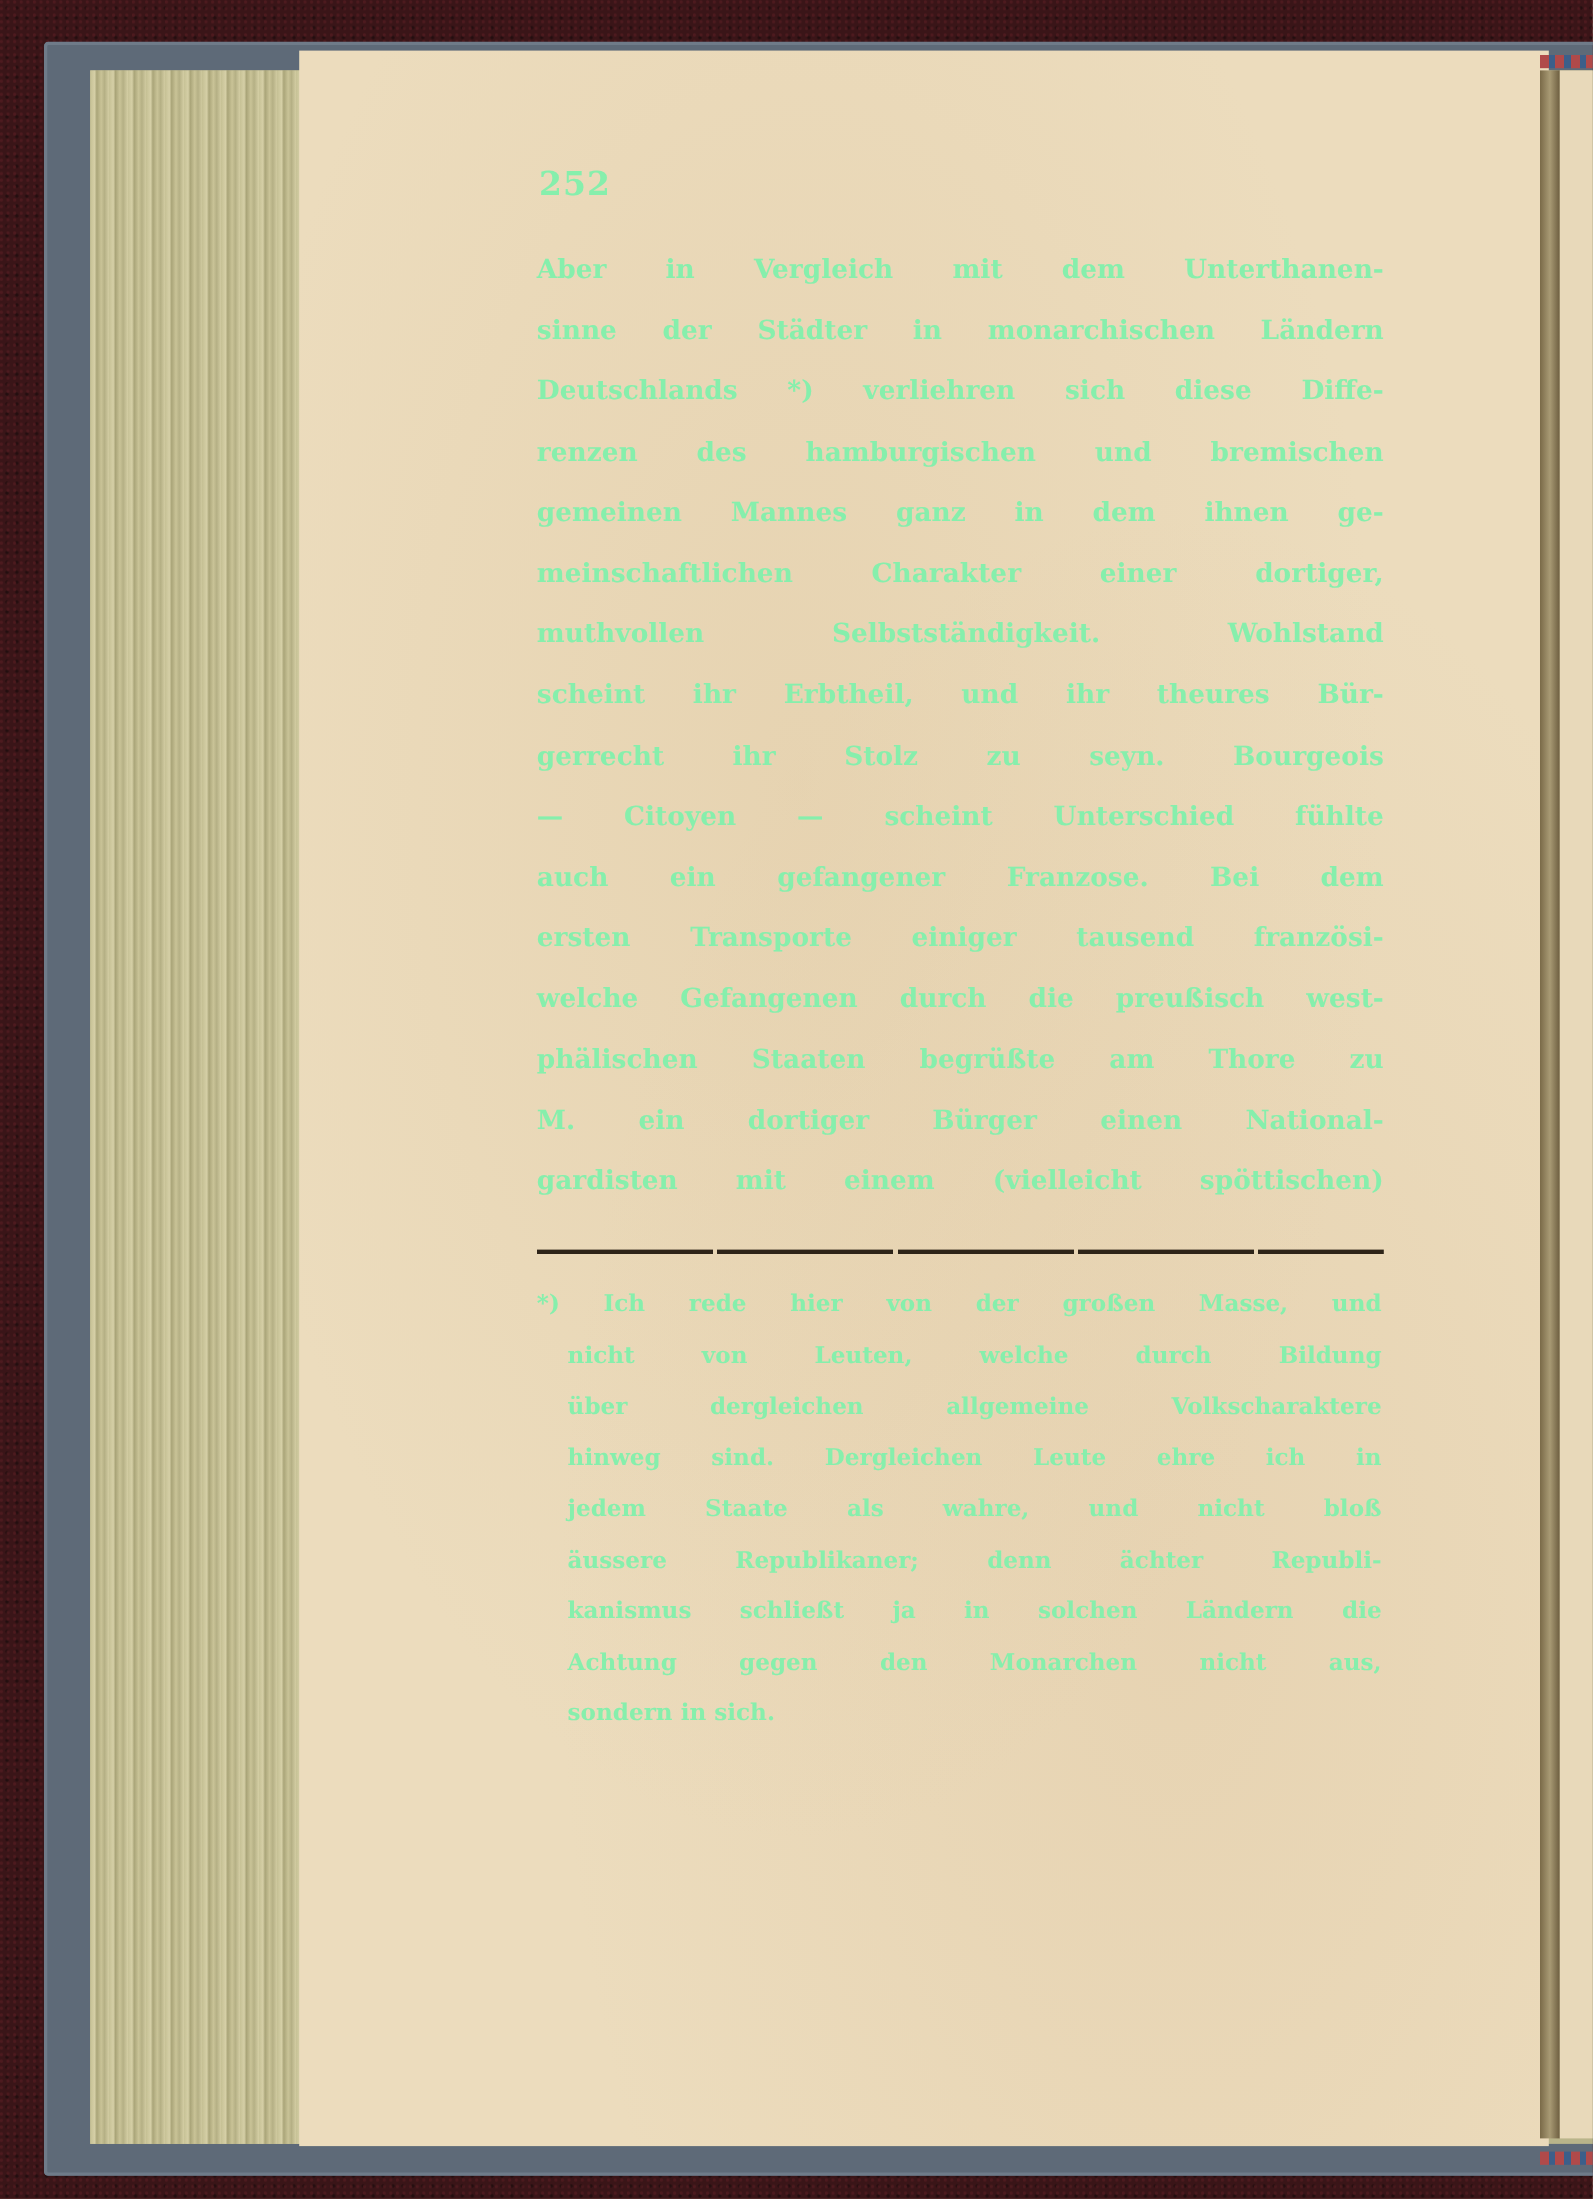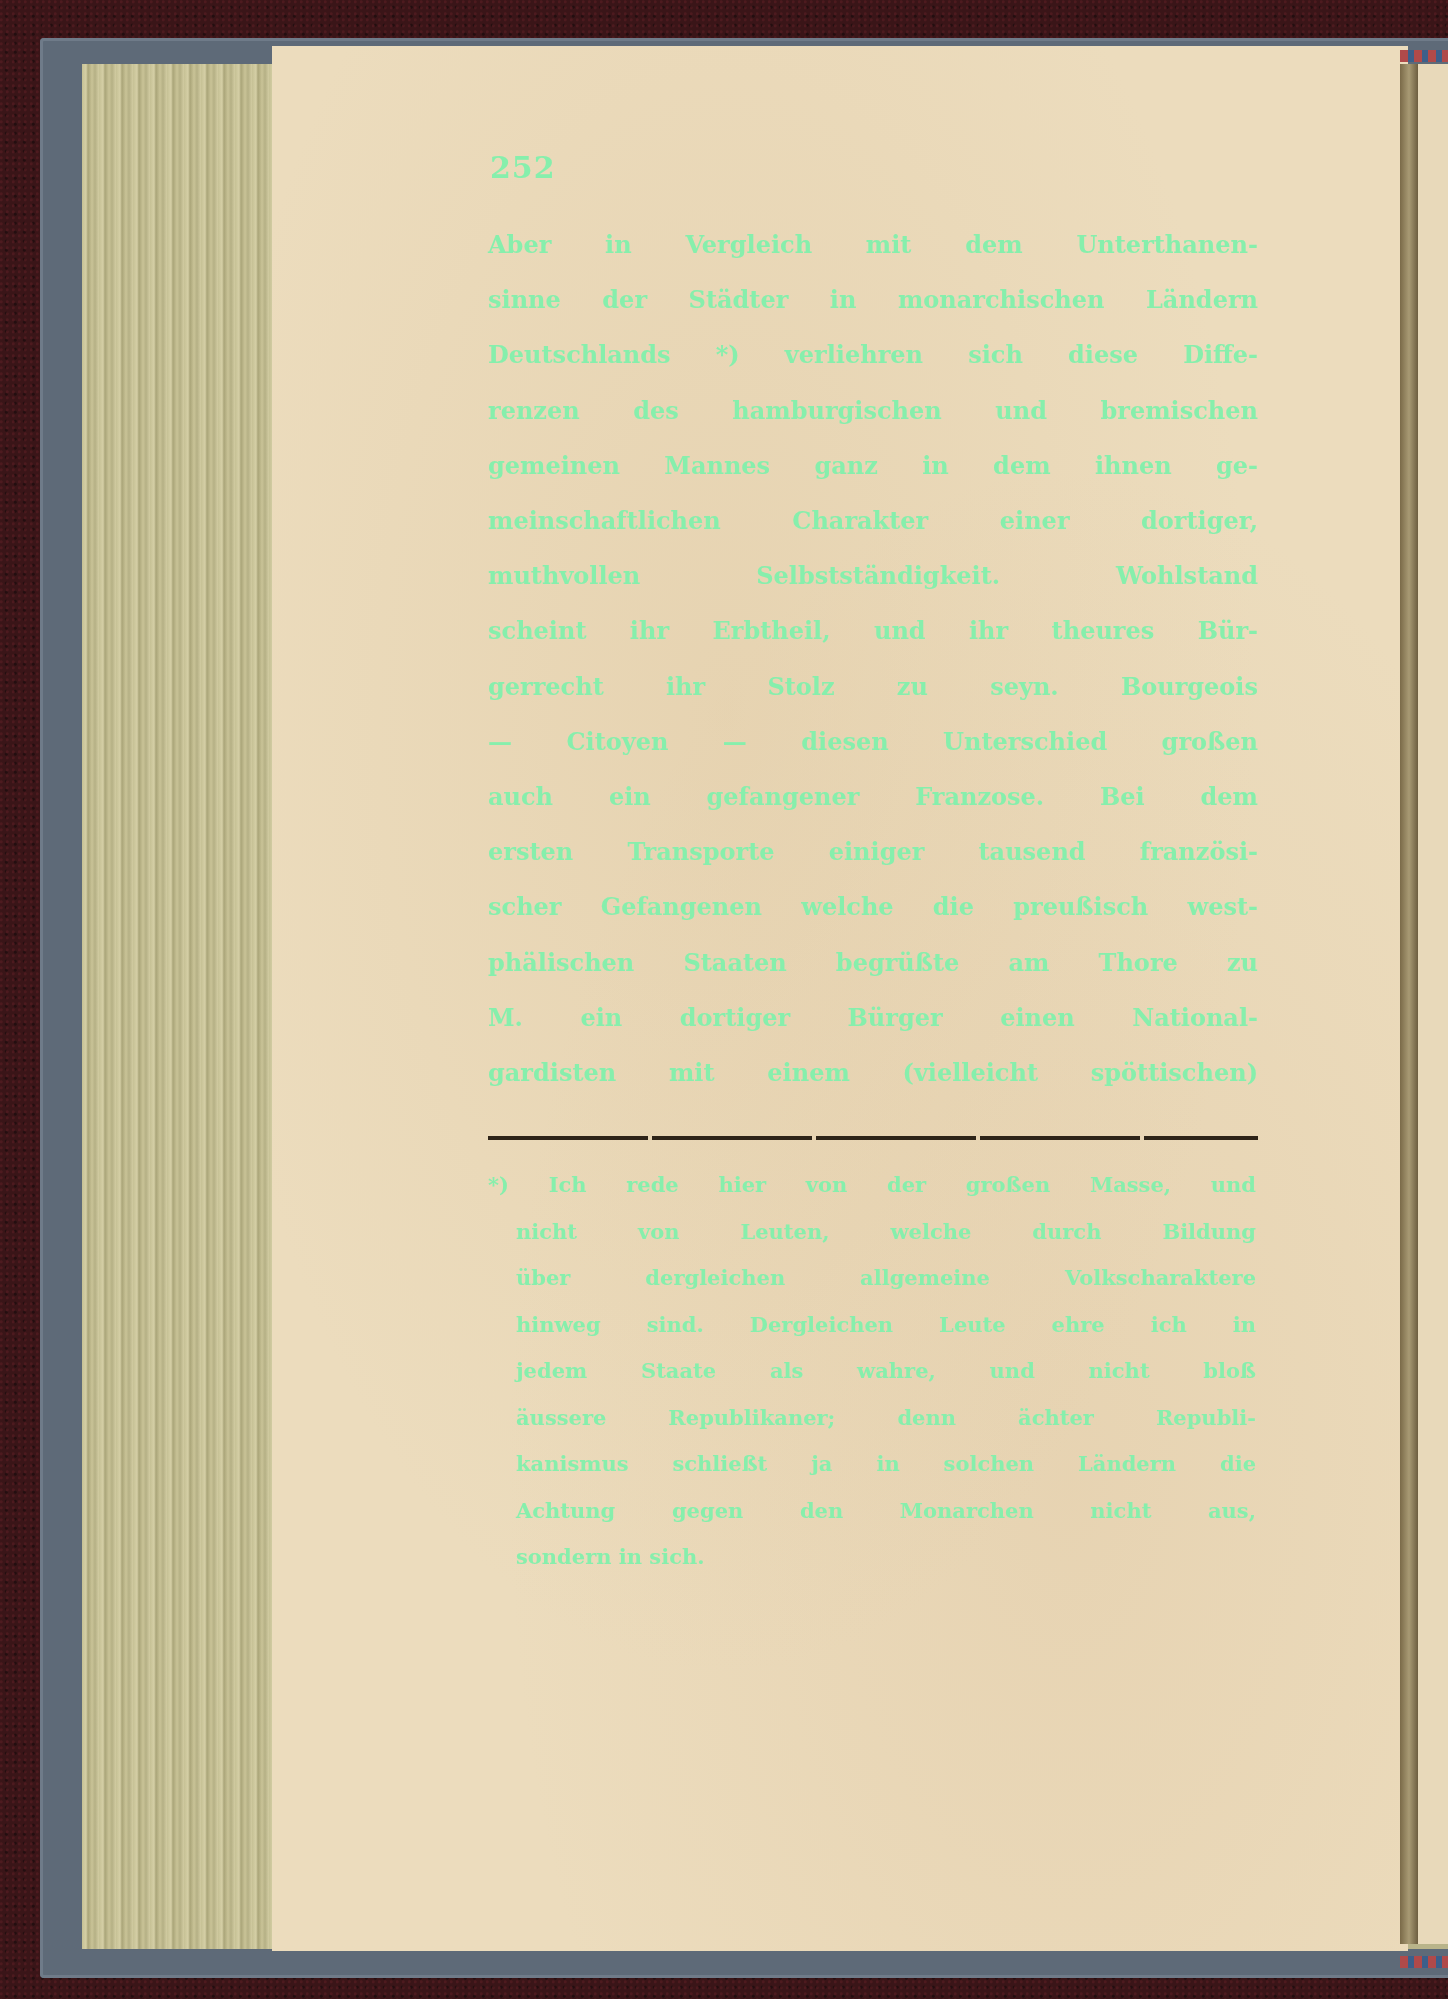--- a/index.html
+++ b/index.html
@@ -89,24 +89,24 @@
   <div>
     <div class="body-line">Aber in Vergleich mit dem Unterthanen-</div>
     <div class="body-line">sinne der Städter in monarchischen Ländern</div>
     <div class="body-line">Deutschlands *) verliehren sich diese Diffe-</div>
     <div class="body-line">renzen des hamburgischen und bremischen</div>
     <div class="body-line">gemeinen Mannes ganz in dem ihnen ge-</div>
     <div class="body-line">meinschaftlichen Charakter einer dortiger,</div>
     <div class="body-line">muthvollen Selbstständigkeit. Wohlstand</div>
     <div class="body-line">scheint ihr Erbtheil, und ihr theures Bür-</div>
     <div class="body-line">gerrecht ihr Stolz zu seyn. Bourgeois</div>
-    <div class="body-line">— Citoyen — diesen Unterschied großen</div>
+    <div class="body-line">— Citoyen — scheint Unterschied fühlte</div>
     <div class="body-line">auch ein gefangener Franzose. Bei dem</div>
     <div class="body-line">ersten Transporte einiger tausend französi-</div>
-    <div class="body-line">scher Gefangenen welche die preußisch west-</div>
+    <div class="body-line">welche Gefangenen durch die preußisch west-</div>
     <div class="body-line">phälischen Staaten begrüßte am Thore zu</div>
     <div class="body-line">M. ein dortiger Bürger einen National-</div>
     <div class="body-line last">gardisten mit einem (vielleicht spöttischen)</div>
   </div>
 
   <div class="rule"></div>
 
   <div class="footnote">
     <div class="fn-line first">*) Ich rede hier von der großen Masse, und</div>
     <div class="fn-line">nicht von Leuten, welche durch Bildung</div>

